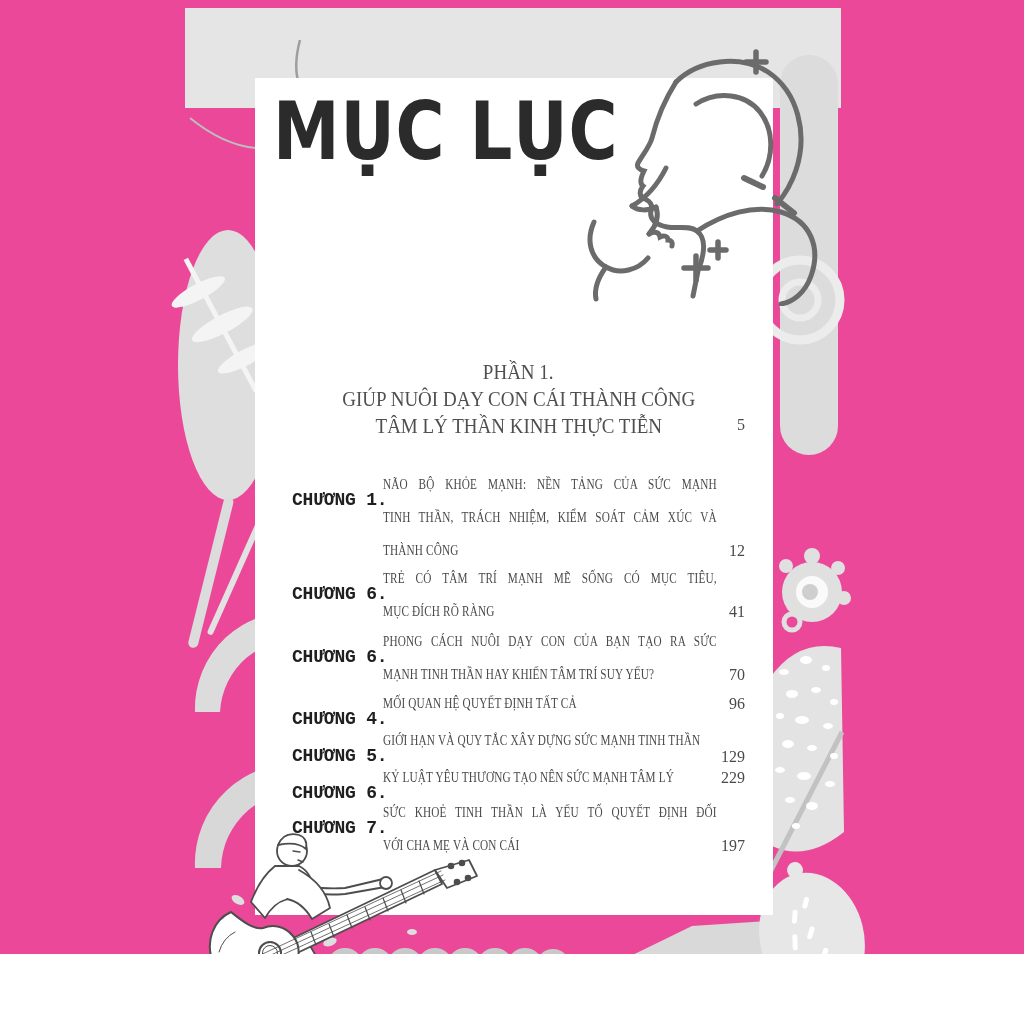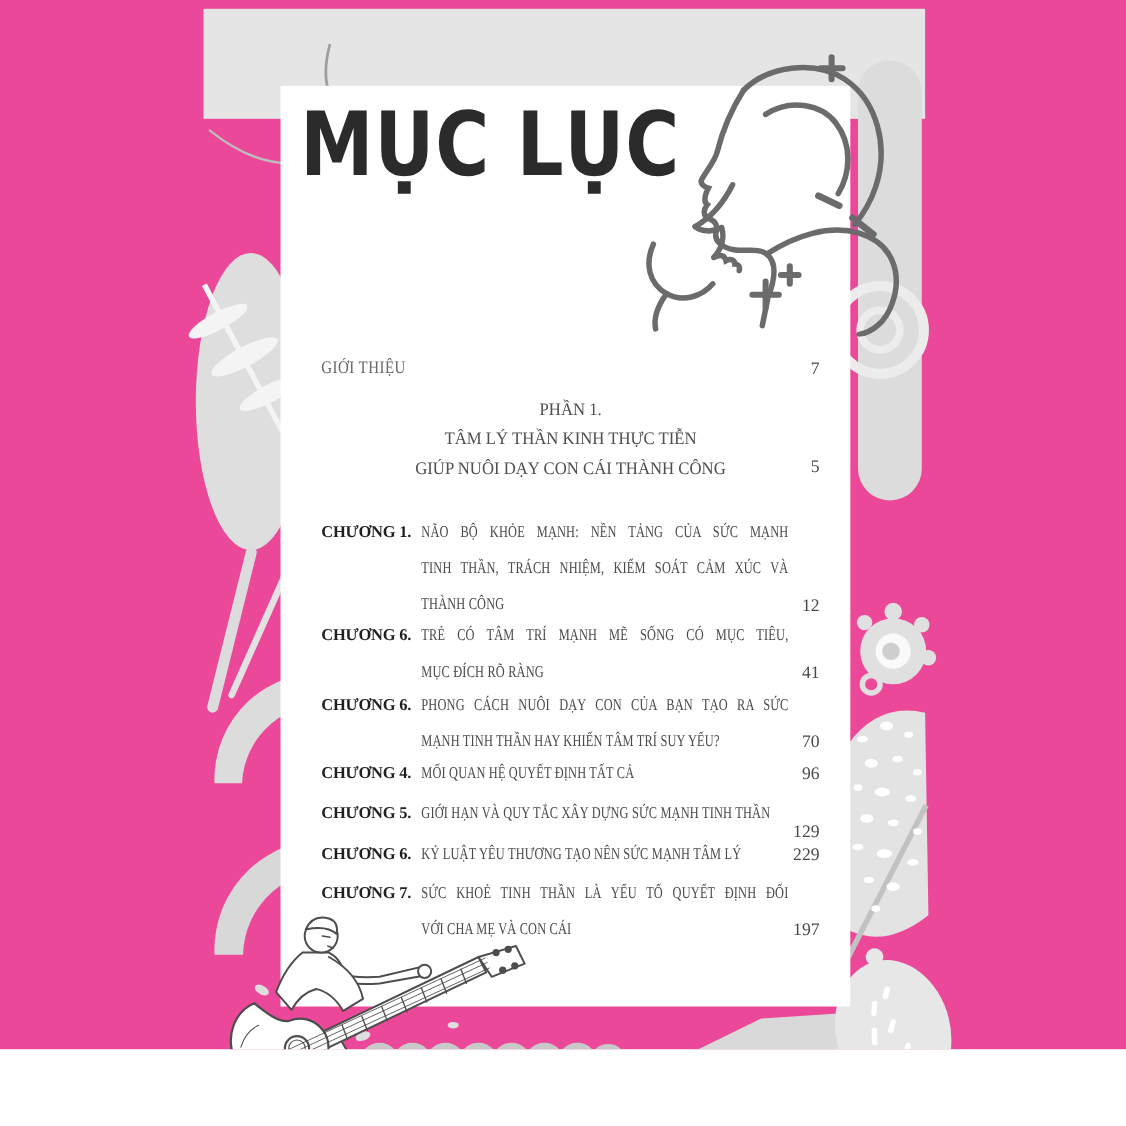--- a/index.html
+++ b/index.html
@@ -13,26 +13,26 @@
          font-family:"DejaVu Sans", sans-serif;font-weight:bold;
          font-size:76px;color:#2b2b2b;letter-spacing:1px;white-space:nowrap;
          transform:scale(0.88,1.06);transform-origin:top left;}
 
   .row{position:absolute;left:37px;right:28px;}
   .intro-label{display:inline-block;font-size:16px;color:#686868;letter-spacing:.5px;
                transform:scaleX(0.85);transform-origin:left center;white-space:nowrap;}
   .pageno{position:absolute;right:0;top:0;font-size:16px;color:#4a4a4a;line-height:20px;}
 
   .part{ text-align:center;color:#4f4f4f;}
-  .part .pline{height:27px;line-height:27px;font-size:16px;}
+  .part .pline{height:27px;line-height:27px;font-size:20px;}
   .part .pline>span{display:inline-block;transform:scaleX(0.95);transform-origin:center;white-space:nowrap;}
   .part .pageno{top:56px;}
 
-  .ch-label{position:absolute;left:0;top:0;font-family:Liberation Serif, serif;
-            font-weight:bold;font-size:15px;color:#1f1f1f;line-height:33px;white-space:nowrap;
+  .ch-label{position:absolute;left:0;top:16px;font-family:Liberation Mono, monospace;
+            font-weight:bold;font-size:18px;color:#1f1f1f;line-height:33px;white-space:nowrap;
             letter-spacing:-0.2px;}
   .ch-lines{position:absolute;left:91px;top:0;width:445px;transform:scaleX(0.75);
             transform-origin:left top;color:#4a4a4a;}
   .ch-line{font-size:15px;line-height:33px;height:33px;letter-spacing:.2px;}
   .ch-line.just{text-align:justify;text-align-last:justify;}
   .ch-line.last{text-align:left;white-space:nowrap;}
   .ch .pageno{line-height:33px;}
 </style>
 </head>
 <body>
@@ -137,29 +137,25 @@
       <ellipse cx="286" cy="1000" rx="6" ry="3"></ellipse>
         <ellipse cx="382" cy="904" rx="6" ry="3"></ellipse>
       <ellipse cx="412" cy="932" rx="5" ry="3"></ellipse>
         <ellipse cx="228" cy="1012" rx="6" ry="3"></ellipse>
     </g>
   </svg>
 
   <div class="page">
     <div class="title">MỤC LỤC</div>
 
-    <div class="row" style="top:248px;height:33px;">
-      <span class="intro-label">GIỚI THIỆU</span>
-      <span class="pageno">7</span>
-    </div>
 
     <div class="row part" style="top:281px;height:84px;">
       <div class="pline"><span>PHẦN 1.</span></div>
+      <div class="pline"><span>GIÚP NUÔI DẠY CON CÁI THÀNH CÔNG</span></div>
       <div class="pline"><span>TÂM LÝ THẦN KINH THỰC TIỄN</span></div>
-      <div class="pline"><span>GIÚP NUÔI DẠY CON CÁI THÀNH CÔNG</span></div>
       <span class="pageno">5</span>
     </div>
 
     <div id="chapters">
         <div class="row ch" style="top: 390px; height: 99px;">
     <div class="ch-label">CHƯƠNG 1.</div>
     <div class="ch-lines">
             <div class="ch-line just">NÃO BỘ KHỎE MẠNH: NỀN TẢNG CỦA SỨC MẠNH</div>
             <div class="ch-line just">TINH THẦN, TRÁCH NHIỆM, KIỂM SOÁT CẢM XÚC VÀ</div>
             <div class="ch-line last">THÀNH CÔNG</div>

